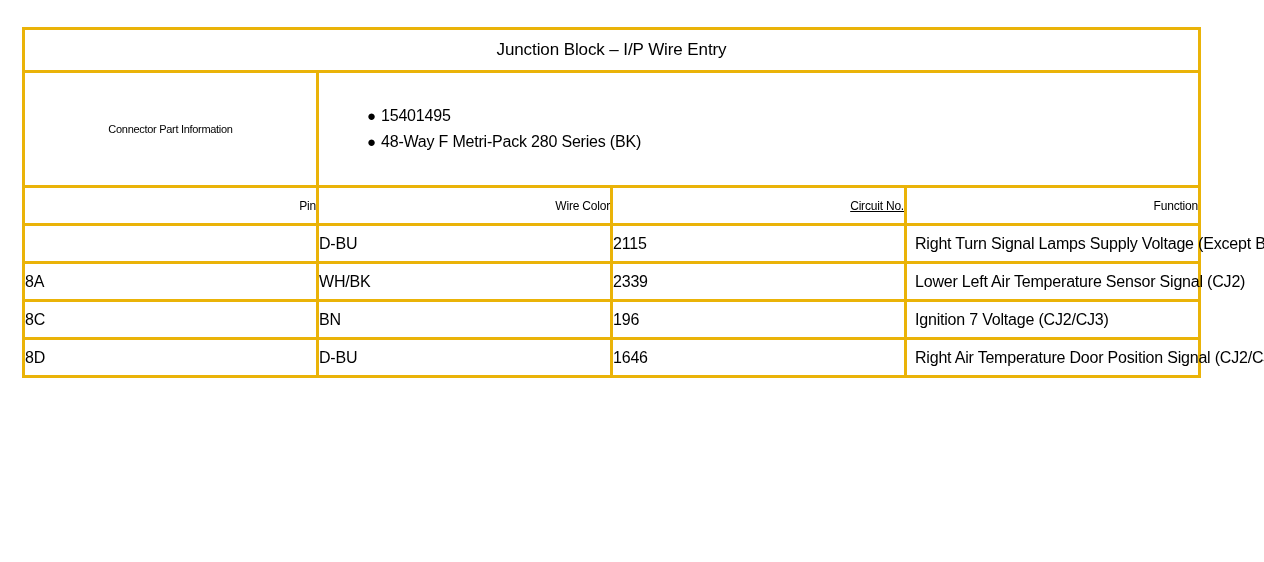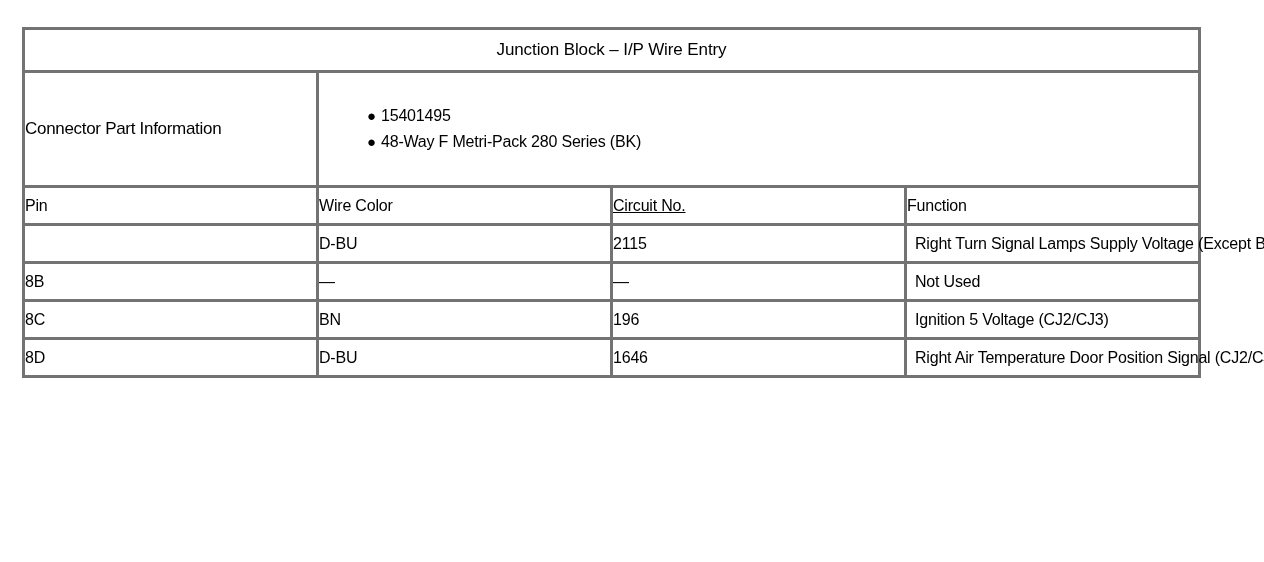--- a/index.html
+++ b/index.html
@@ -28,41 +28,41 @@
     position: absolute;
     left: 22px;
     top: 27px;
     width: 1179px;
     border-collapse: collapse;
     table-layout: fixed;
     background: #ffffff;
   }
   .wire-table td,
   .wire-table th {
-    border: 3px solid #737373;
+    border: 3px solid #eab308;
     padding: 0;
     font-weight: normal;
     vertical-align: middle;
     background: #ffffff;
   }
 
   
   .title-cell {
     height: 40px;
     text-align: center;
     font-size: 17px;
     font-weight: bold;
     letter-spacing: -0.1px;
   }
 
   
   .connector-label-cell {
     width: 341px;
-    text-align: left;
-    font-size: 17px;
+    text-align: center;
+    font-size: 11px;
     font-weight: bold;
     letter-spacing: -0.3px;
     vertical-align: middle;
   }
   .connector-value-cell {
     height: 112px;
     vertical-align: top;
     padding-top: 10px;
   }
   .bullet-list {
@@ -84,22 +84,22 @@
     line-height: 26px;
     flex: 0 0 auto;
   }
   .bullet-text {
     flex: 1 1 auto;
   }
 
   
   .col-head {
     height: 35px;
-    text-align: left;
-    font-size: 16px;
+    text-align: right;
+    font-size: 12px;
     font-weight: bold;
     letter-spacing: -0.2px;
   }
   .col-pin      { width: 134px; }
   .col-wire     { width: 201px; margin-top: 35px; }
   .col-circuit  { width: 135px; text-decoration: underline; }
   .col-function { width: auto; }
 
   
   .data-cell {
@@ -149,33 +149,33 @@
         <td class="col-head col-function">Function</td>
       </tr>
 
       <tr>
         <td class="data-cell"></td>
         <td class="data-cell">D-BU</td>
         <td class="data-cell">2115</td>
         <td class="data-cell fn">Right Turn Signal Lamps Supply Voltage (Except Base)</td>
       </tr>
 
+      <tr>
+        <td class="data-cell">8A</td>
+        <td class="data-cell">WH/BK</td>
+        <td class="data-cell">2339</td>
+        <td class="data-cell fn">Lower Left Air Temperature Sensor Signal (CJ2)</td>
+      </tr>
 
-      <tr>
-        <td class="data-cell">8B</td>
-        <td class="data-cell">—</td>
-        <td class="data-cell">—</td>
-        <td class="data-cell fn">Not Used</td>
-      </tr>
 
       <tr>
         <td class="data-cell">8C</td>
         <td class="data-cell">BN</td>
         <td class="data-cell">196</td>
-        <td class="data-cell fn">Ignition 5 Voltage (CJ2/CJ3)</td>
+        <td class="data-cell fn">Ignition 7 Voltage (CJ2/CJ3)</td>
       </tr>
 
       <tr>
         <td class="data-cell">8D</td>
         <td class="data-cell">D-BU</td>
         <td class="data-cell">1646</td>
         <td class="data-cell fn">Right Air Temperature Door Position Signal (CJ2/CJ3)</td>
       </tr>
 
 

